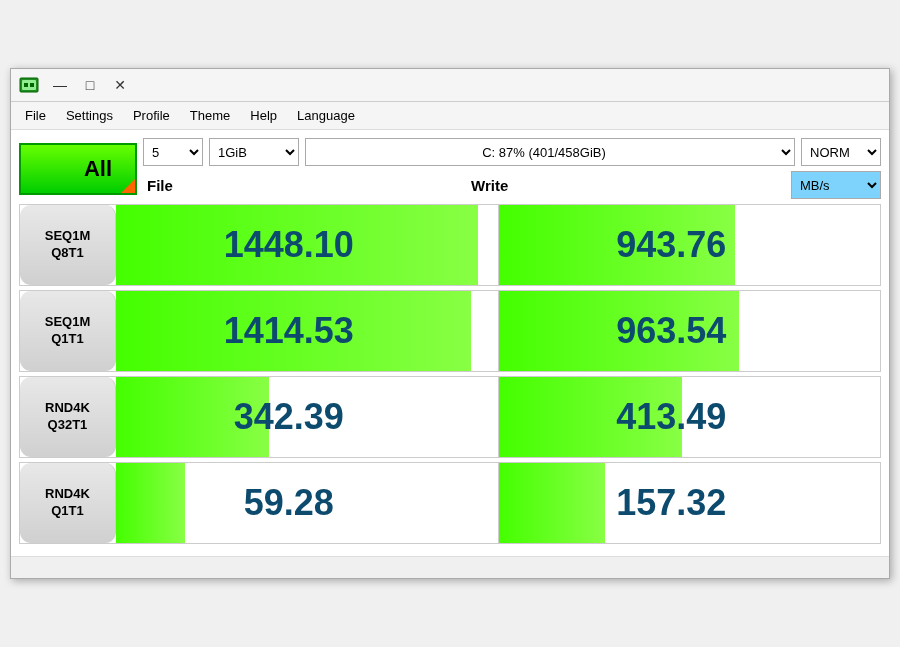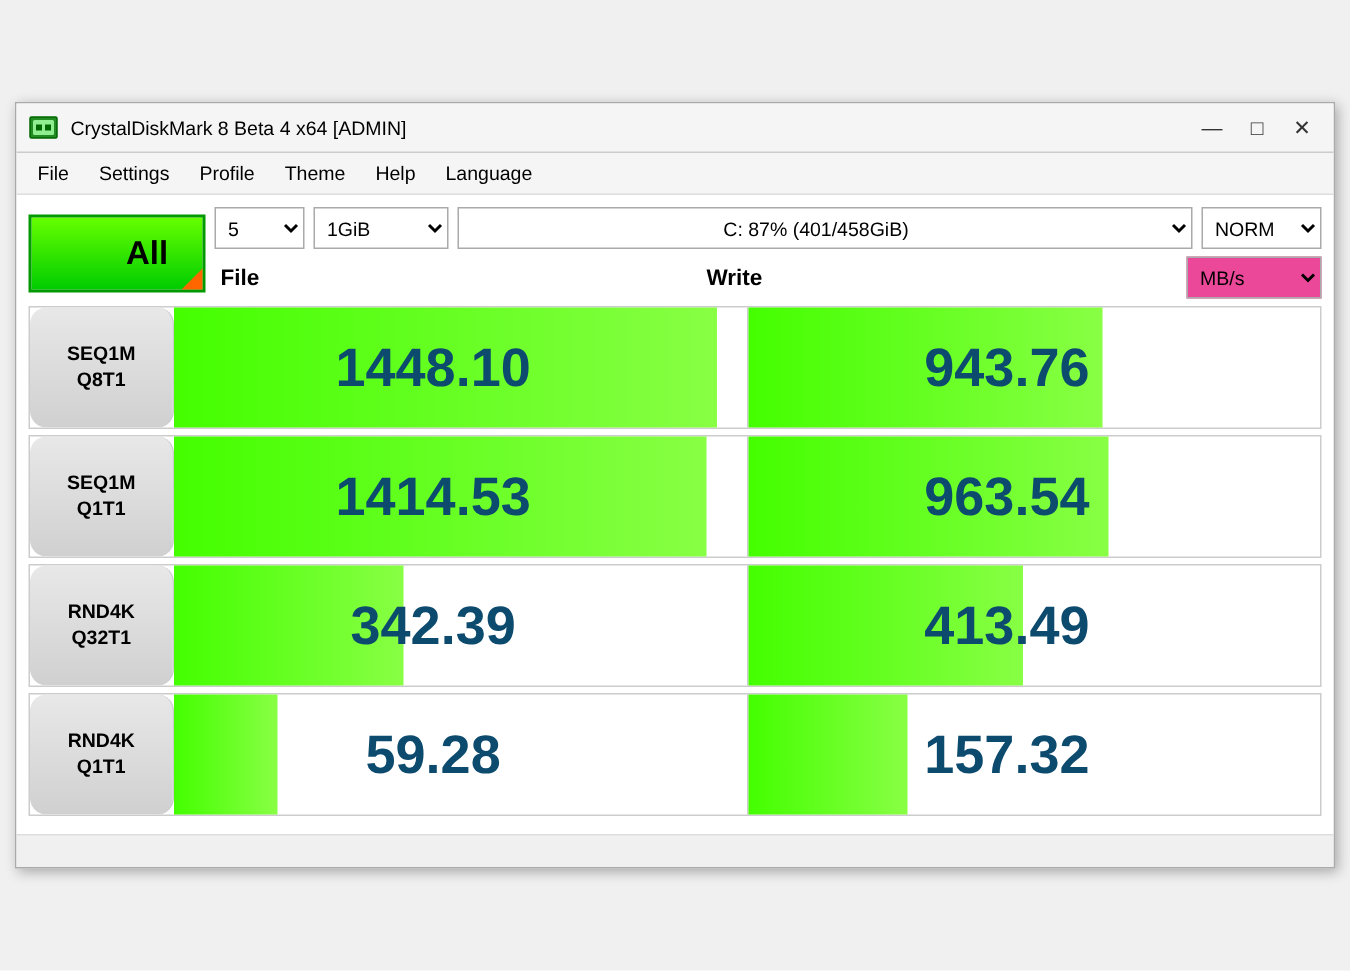--- a/index.html
+++ b/index.html
@@ -118,21 +118,21 @@
 
     .select-num { width: 60px; }
     .select-size { width: 90px; }
     .select-drive { width: 210px; }
     .select-norm { width: 80px; }
 
     .select-unit {
       width: 90px;
       height: 28px;
       border: 1px solid #aaa;
-      background: #ec4899;
+      background: #7dd3fc;
       font-size: 13px;
       padding: 2px 4px;
       cursor: pointer;
     }
 
     
     .bench-row {
       display: flex;
       align-items: stretch;
       border: 1px solid #ccc;
@@ -198,21 +198,20 @@
 
 <div class="window">
 
   <div class="title-bar">
     <svg class="title-bar-icon" viewBox="0 0 20 20">
       <rect x="1" y="3" width="18" height="14" rx="1" fill="#228B22" stroke="#006600" stroke-width="1"></rect>
       <rect x="3" y="5" width="14" height="10" rx="1" fill="#90EE90"></rect>
       <rect x="5" y="8" width="4" height="4" fill="#006600"></rect>
       <rect x="11" y="8" width="4" height="4" fill="#006600"></rect>
     </svg>
-    <span class="title-bar-text">CrystalDiskMark 8 Beta 4 x64 [ADMIN]</span>
     <div class="title-bar-controls">
       <button class="tb-btn">—</button>
       <button class="tb-btn">□</button>
       <button class="tb-btn close">✕</button>
     </div>
   </div>
 
   <div class="menu-bar">
     <span class="menu-item">File</span>
     <span class="menu-item">Settings</span>

